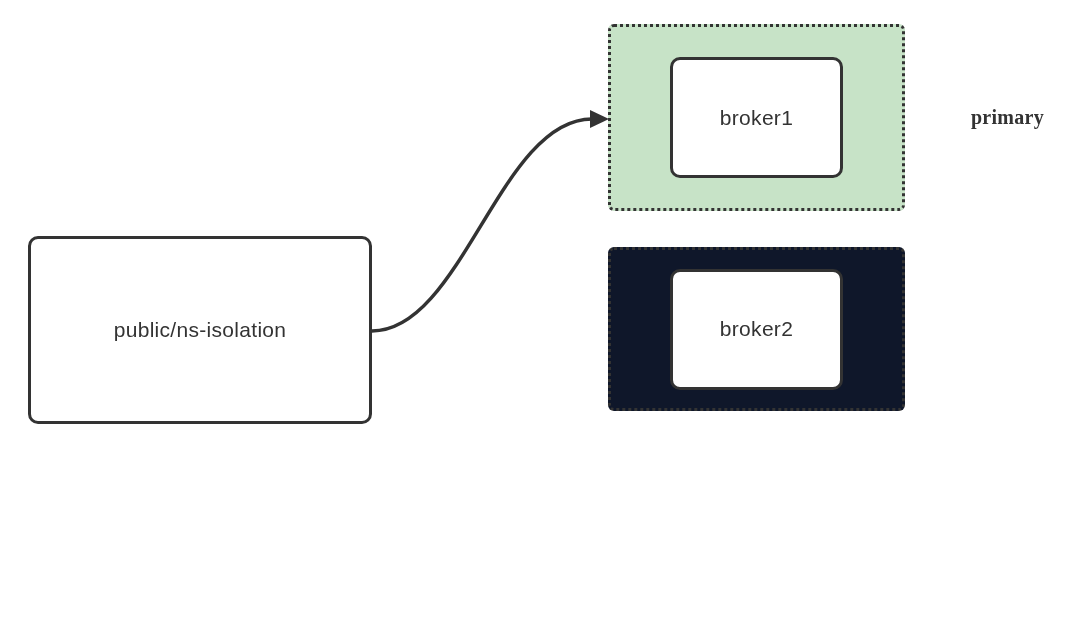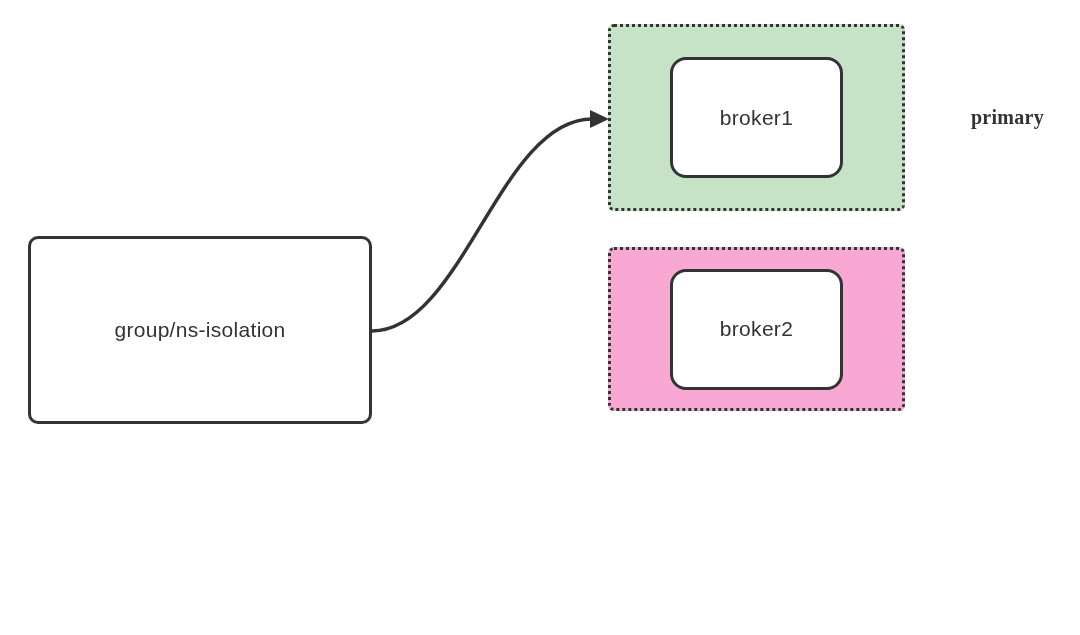--- a/index.html
+++ b/index.html
@@ -55,21 +55,21 @@
   .group-0 { top: 24px;  height: 187px; }
   .group-1 { top: 247px; height: 164px; }
   .group-2 { top: 447px; height: 165px; }
   
   .node {
     width: 173px;
     height: 121px;
     box-sizing: border-box;
     background: #ffffff;
     border: 3px solid #333333;
-    border-radius: 16px;
+    border-radius: 10px;
     display: flex;
     align-items: center;
     justify-content: center;
     font-size: 21px;
     letter-spacing: 0.3px;
   }
   
   .side-label {
     position: absolute;
     left: 935px;
@@ -85,35 +85,35 @@
   .label-0 { top: 24px;  height: 187px; }
   .label-1 { top: 247px; height: 164px; }
   .label-2 { top: 447px; height: 165px; }
 </style>
 </head>
 <body>
 
 <div class="canvas">
 
   <div class="source-node">
-    <span>group/ns-isolation</span>
+    <span>public/ns-isolation</span>
   </div>
 
   <svg class="arrow-svg" width="1080" height="635" viewBox="0 0 1080 635">
     <path d="M 372 331 C 462 331, 500 119, 592 119" fill="none" stroke="#333333" stroke-width="3.5" stroke-linecap="round" style="stroke: rgb(51, 51, 51);"></path>
     <polygon points="590,110 609,119 590,128" fill="#333333" style="fill: rgb(51, 51, 51);"></polygon>
   </svg>
 
   <div class="group group-0" style="background-color: rgb(199, 227, 199);">
     <div class="node">
       <span>broker1</span>
     </div>
   </div>
   <div class="side-label label-0">primary</div>
 
-  <div class="group group-1" style="background-color: #f9a8d4;">
+  <div class="group group-1" style="background-color: #0f172a;">
     <div class="node">
       <span>broker2</span>
     </div>
   </div>
 
 
 </div>
 
 </body></html>

